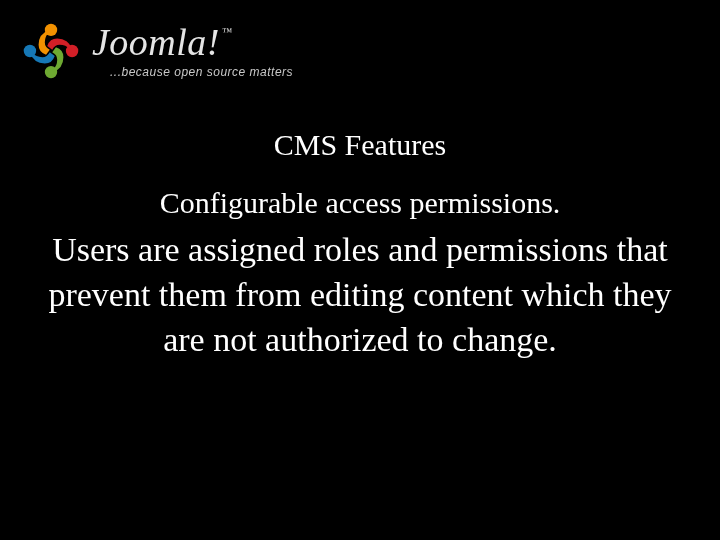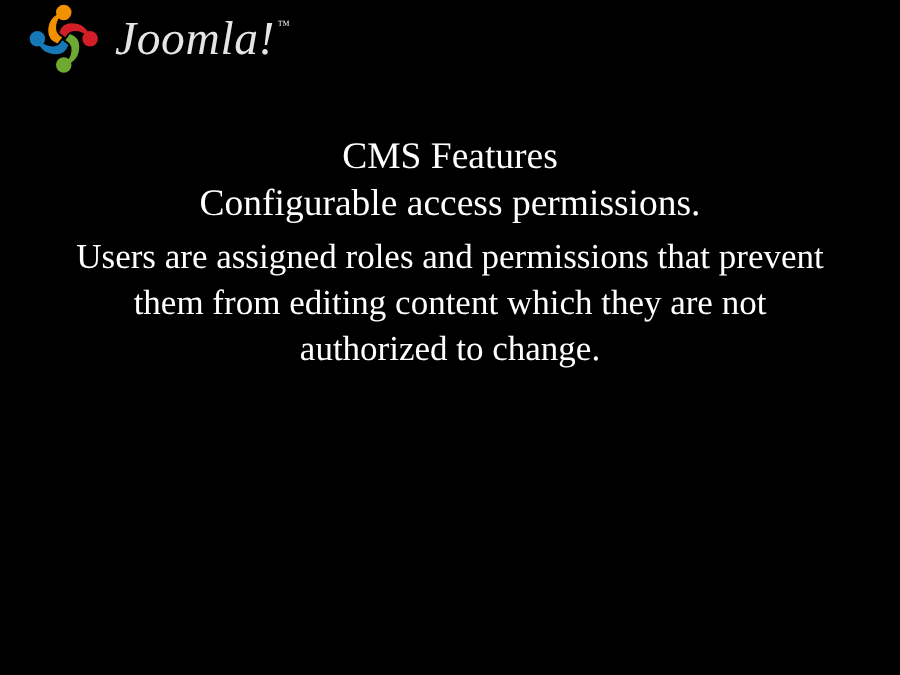--- a/index.html
+++ b/index.html
@@ -2,21 +2,21 @@
 <html><head>
 <meta charset="utf-8">
 <style>
   * { margin: 0; padding: 0; box-sizing: border-box; }
   html, body { width: 720px; height: 540px; background: #000; overflow: hidden; }
   body { font-family: Georgia, 'Times New Roman', serif; color: #fff; }
 
   .logo-area {
     display: flex;
     align-items: center;
-    padding: 0 20px 0 20px;
+    padding: 20px 20px 0 20px;
   }
   .logo-mark {
     width: 62px;
     height: 62px;
     position: relative;
     flex-shrink: 0;
   }
   .joomla-svg { width: 62px; height: 62px; display: block; }
 
   .logo-text {
@@ -55,29 +55,29 @@
 
   .content {
     margin-top: 46px;
     padding: 0 40px;
     text-align: center;
   }
   .heading {
     font-size: 30px;
     font-weight: normal;
     font-family: 'Times New Roman', Times, serif;
-    margin-bottom: 4px;
+    margin-bottom: 24px;
   }
   .subheading {
     font-size: 30px;
     font-family: 'Times New Roman', Times, serif;
     margin-bottom: 8px;
   }
   .body-text {
-    font-size: 28px;
+    font-size: 34px;
     font-family: 'Times New Roman', Times, serif;
     line-height: 1.32;
     padding: 0 6px;
   }
 </style>
 </head>
 <body>
 
 <div class="logo-area">
   <div class="logo-mark">
@@ -99,20 +99,21 @@
           <circle cx="0" cy="-34" r="10" fill="#1678b6"></circle>
           <path d="M -3 -34 Q -20 -28 -20 -10 Q -20 2 -8 6 L -2 -2 Q -10 -6 -10 -14 Q -10 -24 -3 -30 Z" fill="#1678b6"></path>
         </g>
       </g>
     </svg>
   </div>
   <div class="logo-text">
     <div class="logo-name">
       <span>Joomla!</span><sup>™</sup>
     </div>
+    <div class="logo-tagline">...because open source matters</div>
   </div>
 </div>
 
 <div class="content">
   <div class="heading">CMS Features</div>
   <div class="subheading">Configurable access permissions.</div>
   <div class="body-text">Users are assigned roles and permissions that prevent them from editing content which they are not authorized to change.</div>
 </div>
 
 </body></html>

